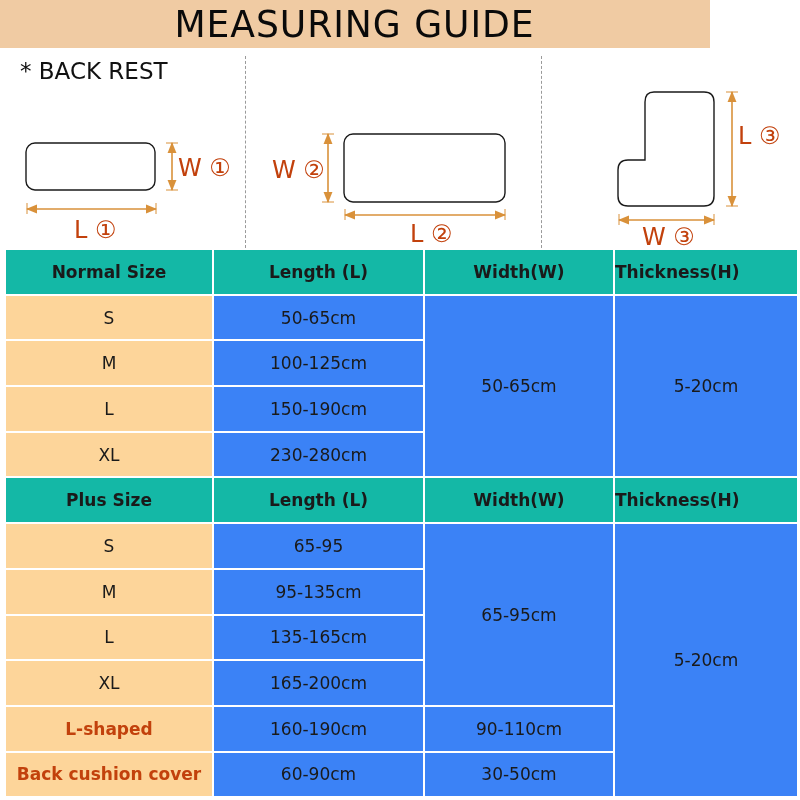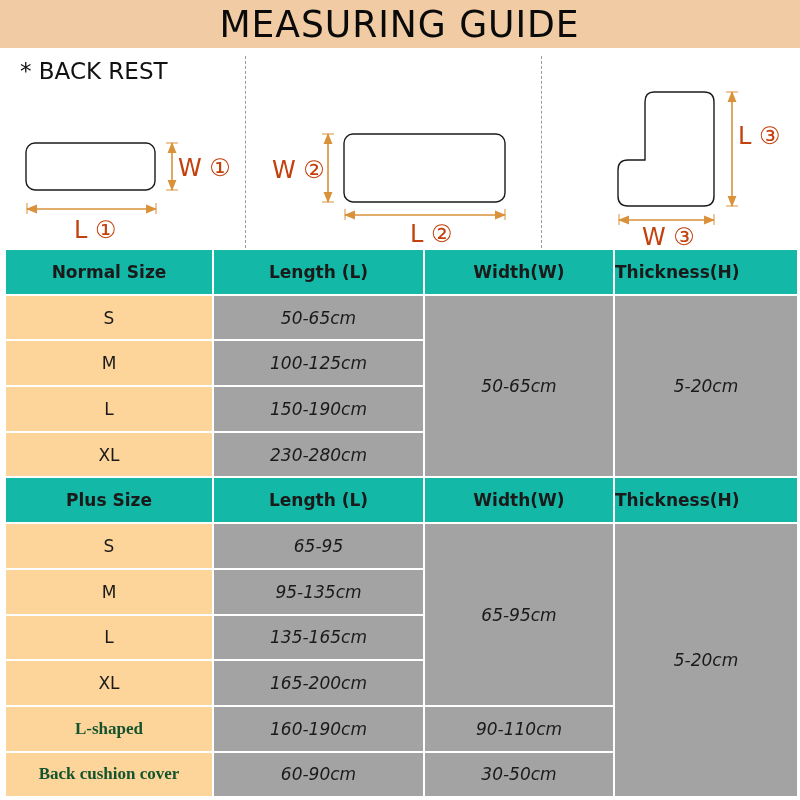--- a/index.html
+++ b/index.html
@@ -1,20 +1,20 @@
 <!DOCTYPE html>
 <html><head>
 <meta charset="utf-8">
 <style>
   * { margin: 0; padding: 0; box-sizing: border-box; }
   html, body { width: 800px; height: 800px; background: #ffffff; overflow: hidden; }
   body { position: relative; font-family: "Liberation Sans", sans-serif; color: #111; }
 
   .title-bar {
-    position: absolute; left: 0; top: 0; width: 800px; height: 48px;
+    position: absolute; left: 0; top: 0; width: 710px; height: 48px;
     background: #F0CBA3;
     display: flex; align-items: center; justify-content: center;
   }
   .title-bar span {
     font-family: "DejaVu Sans", sans-serif;
     font-size: 38px; letter-spacing: 1px; color: #0a0a0a; font-weight: normal;
     transform: scaleX(0.95);
   }
 
   .diagrams { position: absolute; left: 0; top: 48px; width: 712px; height: 200px; }
@@ -37,22 +37,22 @@
     border-collapse: separate; border-spacing: 2px 2px;
     table-layout: fixed;
     font-family: "DejaVu Sans", sans-serif;
   }
   table.size-table td, table.size-table th {
     text-align: center; vertical-align: middle; height: 43.7px;
     font-size: 17px; color: #1a1a1a; padding: 0;
   }
   .hdr { background: #14b8a6; font-weight: bold; font-size: 17px; color: #0a0a0a; }
   .lbl { background: #FDD59A; font-weight: normal; color: #222; }
-  .lbl.bold { font-weight: bold; color: #14532d; font-family: Liberation Serif, serif; }
-  .val { background: #a3a3a3; font-style: italic; }
+  .lbl.bold { font-weight: bold; color: #c2410c; }
+  .val { background: #3b82f6; }
   .hdr.thick { text-align: left; padding-left: 0; }
 </style>
 </head>
 <body>
 
 <div class="title-bar">
   <span>MEASURING GUIDE</span>
 </div>
 
 <div class="diagrams">

